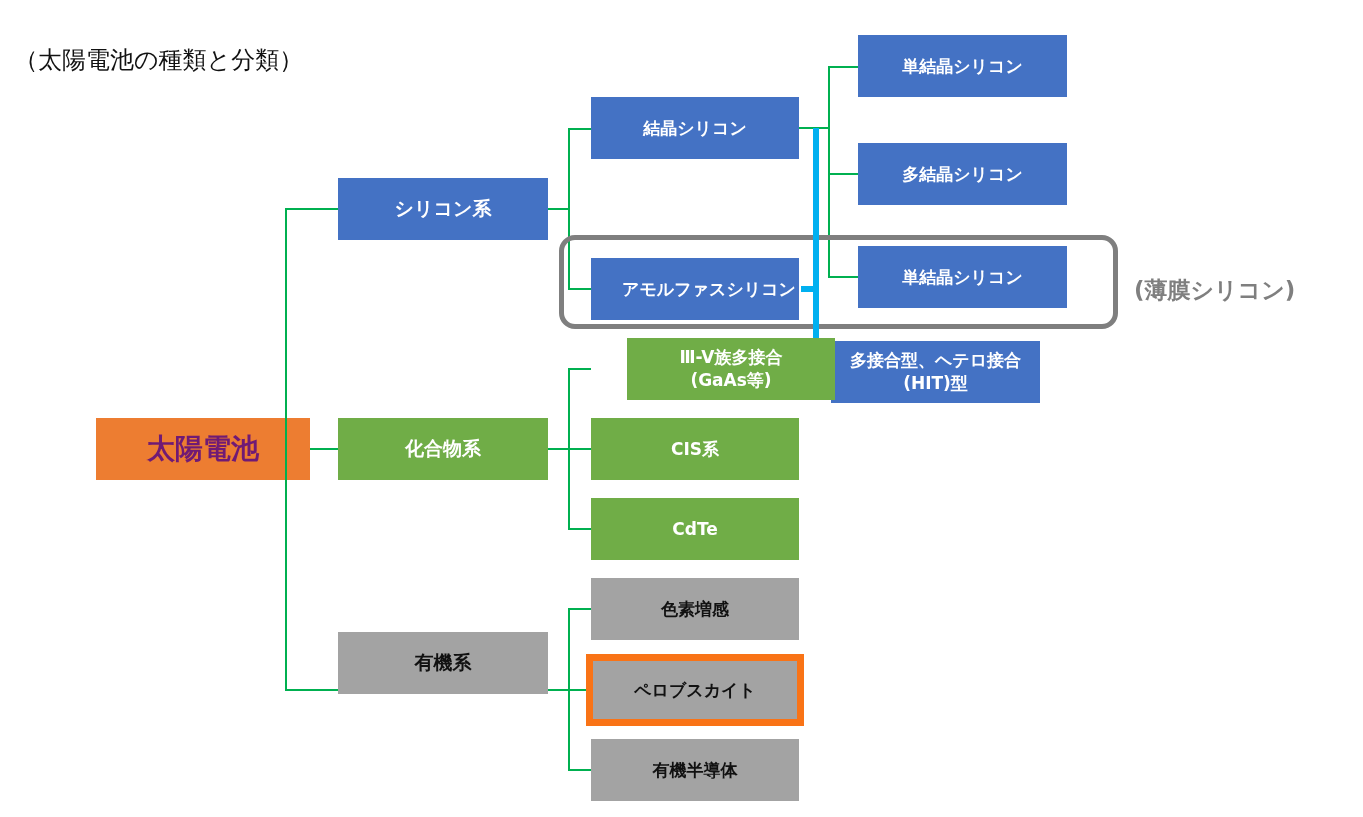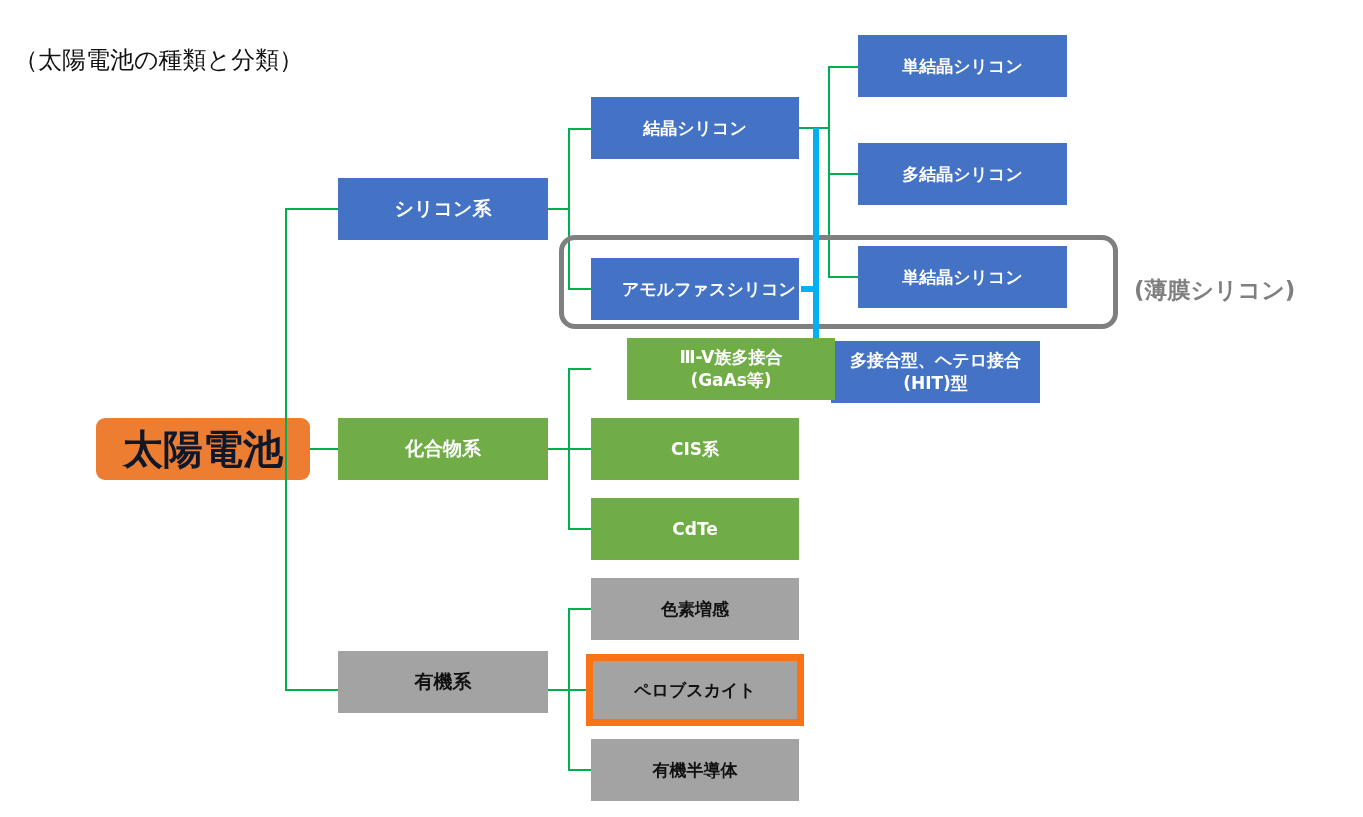--- a/index.html
+++ b/index.html
@@ -4,21 +4,21 @@
 <style>
   html, body { margin:0; padding:0; background:#ffffff; }
   body { width:1363px; height:817px; position:relative; overflow:hidden;
          font-family:"DejaVu Sans", "Liberation Sans", sans-serif; }
   .title { position:absolute; left:14px; top:44px; font-size:24px; color:#111; font-weight:normal; letter-spacing:0px; }
   .box { position:absolute; display:flex; align-items:center; justify-content:center;
          text-align:center; font-weight:bold; box-sizing:border-box; line-height:1.35; }
   .blue { background:#4472c4; color:#fff; font-size:17px; }
   .green { background:#70ad47; color:#fff; font-size:17px; }
   .yellow { background:#a3a3a3; color:#111; font-size:17px; }
-  .orange { background:#ed7d31; color:#0f172a; font-size:40px;border-radius:9px; }
+  .orange { background:#ed7d31; color:#701a75; font-size:28px; }
   .lvl1 { font-size:19px; }
   .line { position:absolute; background:#00b050; }
   .cyan { position:absolute; background:#00b0f0; }
   .thinframe { position:absolute; border:5px solid #7f7f7f; border-radius:16px; box-sizing:border-box; }
   .note { position:absolute; font-size:23px; font-weight:bold; color:#7f7f7f; }
 </style>
 </head>
 <body>
 
 <div class="title">（太陽電池の種類と分類）</div>
@@ -31,21 +31,21 @@
 <div class="line" style="left:285px; top:208px; width:53px; height:2px;"></div>
 <div class="line" style="left:310px; top:448px; width:28px; height:2px;"></div>
 <div class="line" style="left:285px; top:689px; width:53px; height:2px;"></div>
 
 <div class="box blue lvl1" style="left:338px; top:178px; width:210px; height:62px;">
   <span>シリコン系</span>
 </div>
 <div class="box green lvl1" style="left:338px; top:418px; width:210px; height:62px;justify-content:center;">
   <span>化合物系</span>
 </div>
-<div class="box yellow lvl1" style="left:338px; top:651px; width:210px; height:62px;">
+<div class="box yellow lvl1" style="left:338px; top:632px; width:210px; height:62px;">
   <span>有機系</span>
 </div>
 
 <div class="line" style="left:548px; top:208px; width:21px; height:2px;"></div>
 <div class="line" style="left:568px; top:128px; width:2px; height:162px;"></div>
 <div class="line" style="left:568px; top:128px; width:23px; height:2px;"></div>
 <div class="line" style="left:568px; top:288px; width:23px; height:2px;"></div>
 
 <div class="line" style="left:548px; top:448px; width:23px; height:2px;"></div>
 <div class="line" style="left:568px; top:368px; width:2px; height:162px;"></div>

